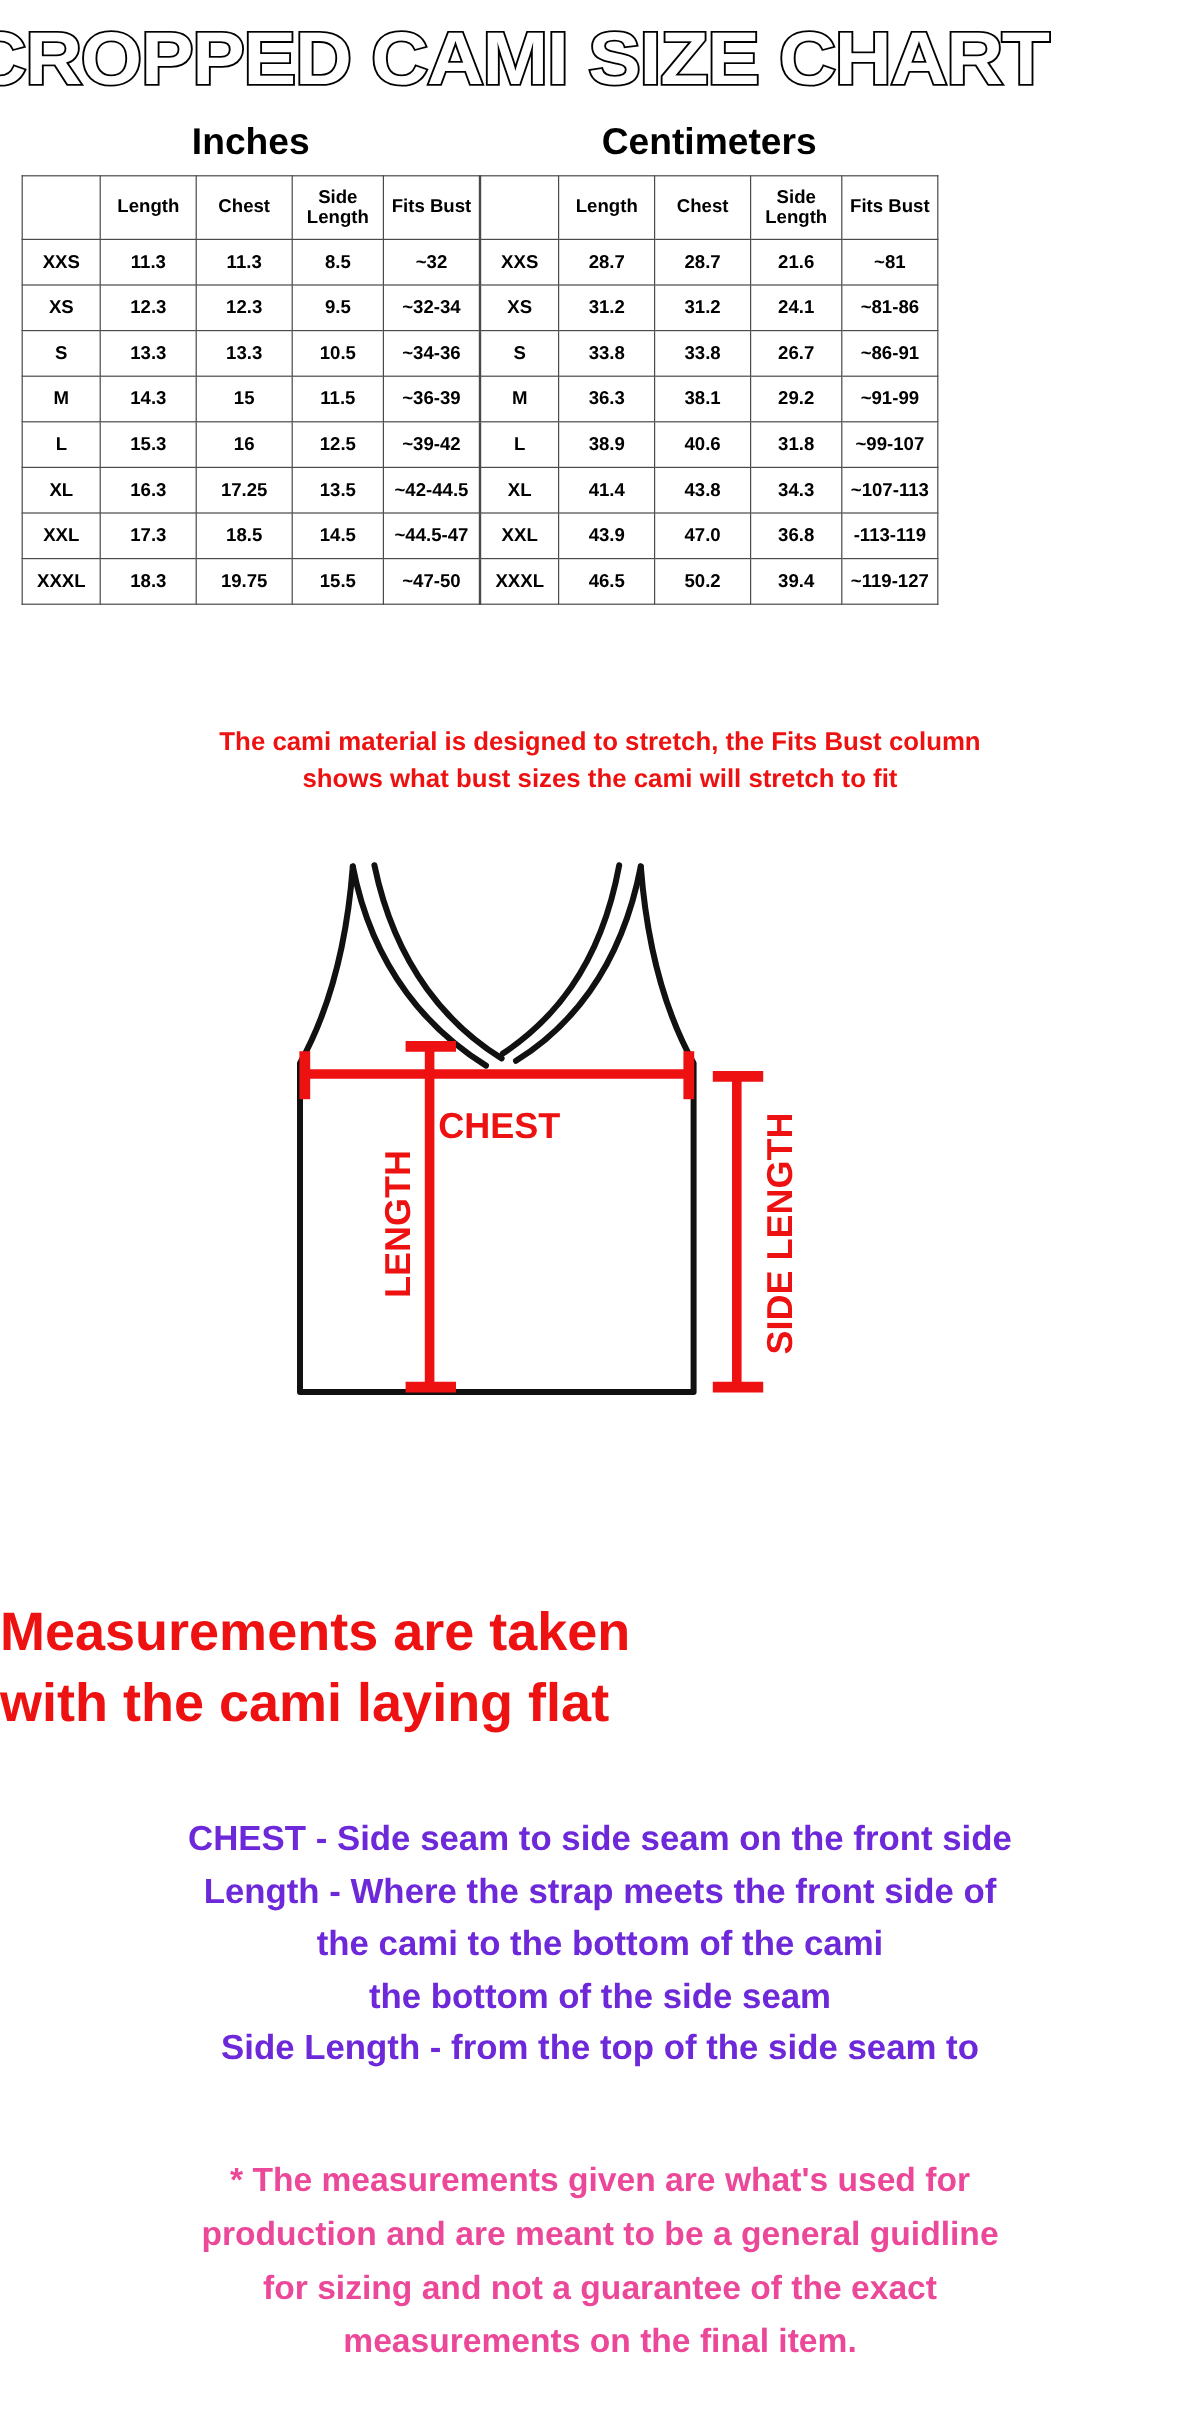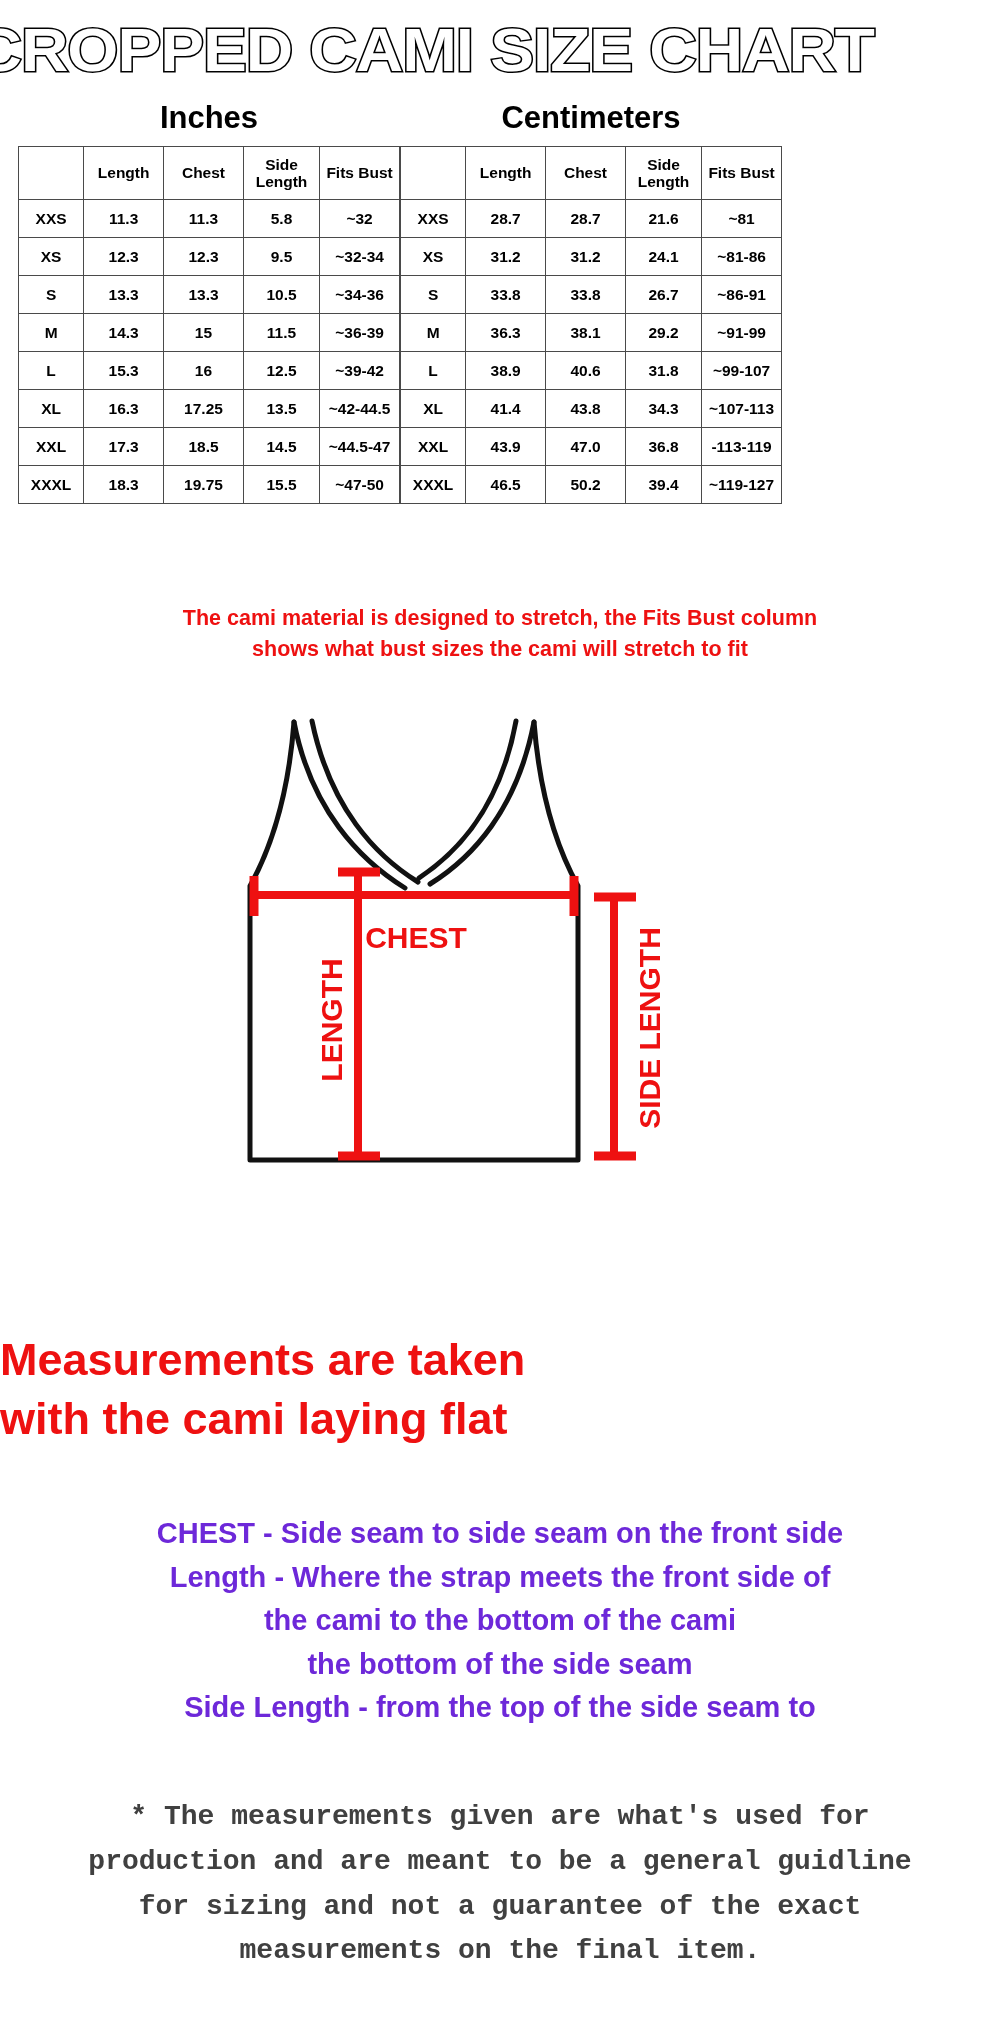--- a/index.html
+++ b/index.html
@@ -139,25 +139,25 @@
   }
   .defs .def-line { display: block; padding: 0 14px; }
 
   
   .disclaimer {
     position: absolute;
     top: 1795px;
     left: 0;
     width: 1000px;
     text-align: center;
-    color: #404040;
+    color: #ec4899;
     font-size: 28px;
     font-weight: bold;
     line-height: 1.6;
-    font-family: Liberation Mono, monospace;
+    font-family: Liberation Sans, sans-serif;
   }
   .disclaimer .dis-line { display: block; padding: 0 18px; }
 </style>
 </head>
 <body>
 
 <div class="title-wrap">
   <div class="title">CROPPED CAMI SIZE CHART</div>
 </div>
 
@@ -173,21 +173,21 @@
           <th class="col-ch">Chest</th>
           <th class="col-sl">Side Length</th>
           <th class="col-fb">Fits Bust</th>
         </tr>
       </thead>
       <tbody>
         <tr>
           <td>XXS</td>
           <td>11.3</td>
           <td>11.3</td>
-          <td>5.8</td>
+          <td>8.5</td>
           <td>~32</td>
         </tr>
         <tr>
           <td>XS</td>
           <td>12.3</td>
           <td>12.3</td>
           <td>9.5</td>
           <td>~32-34</td>
         </tr>
         <tr>

